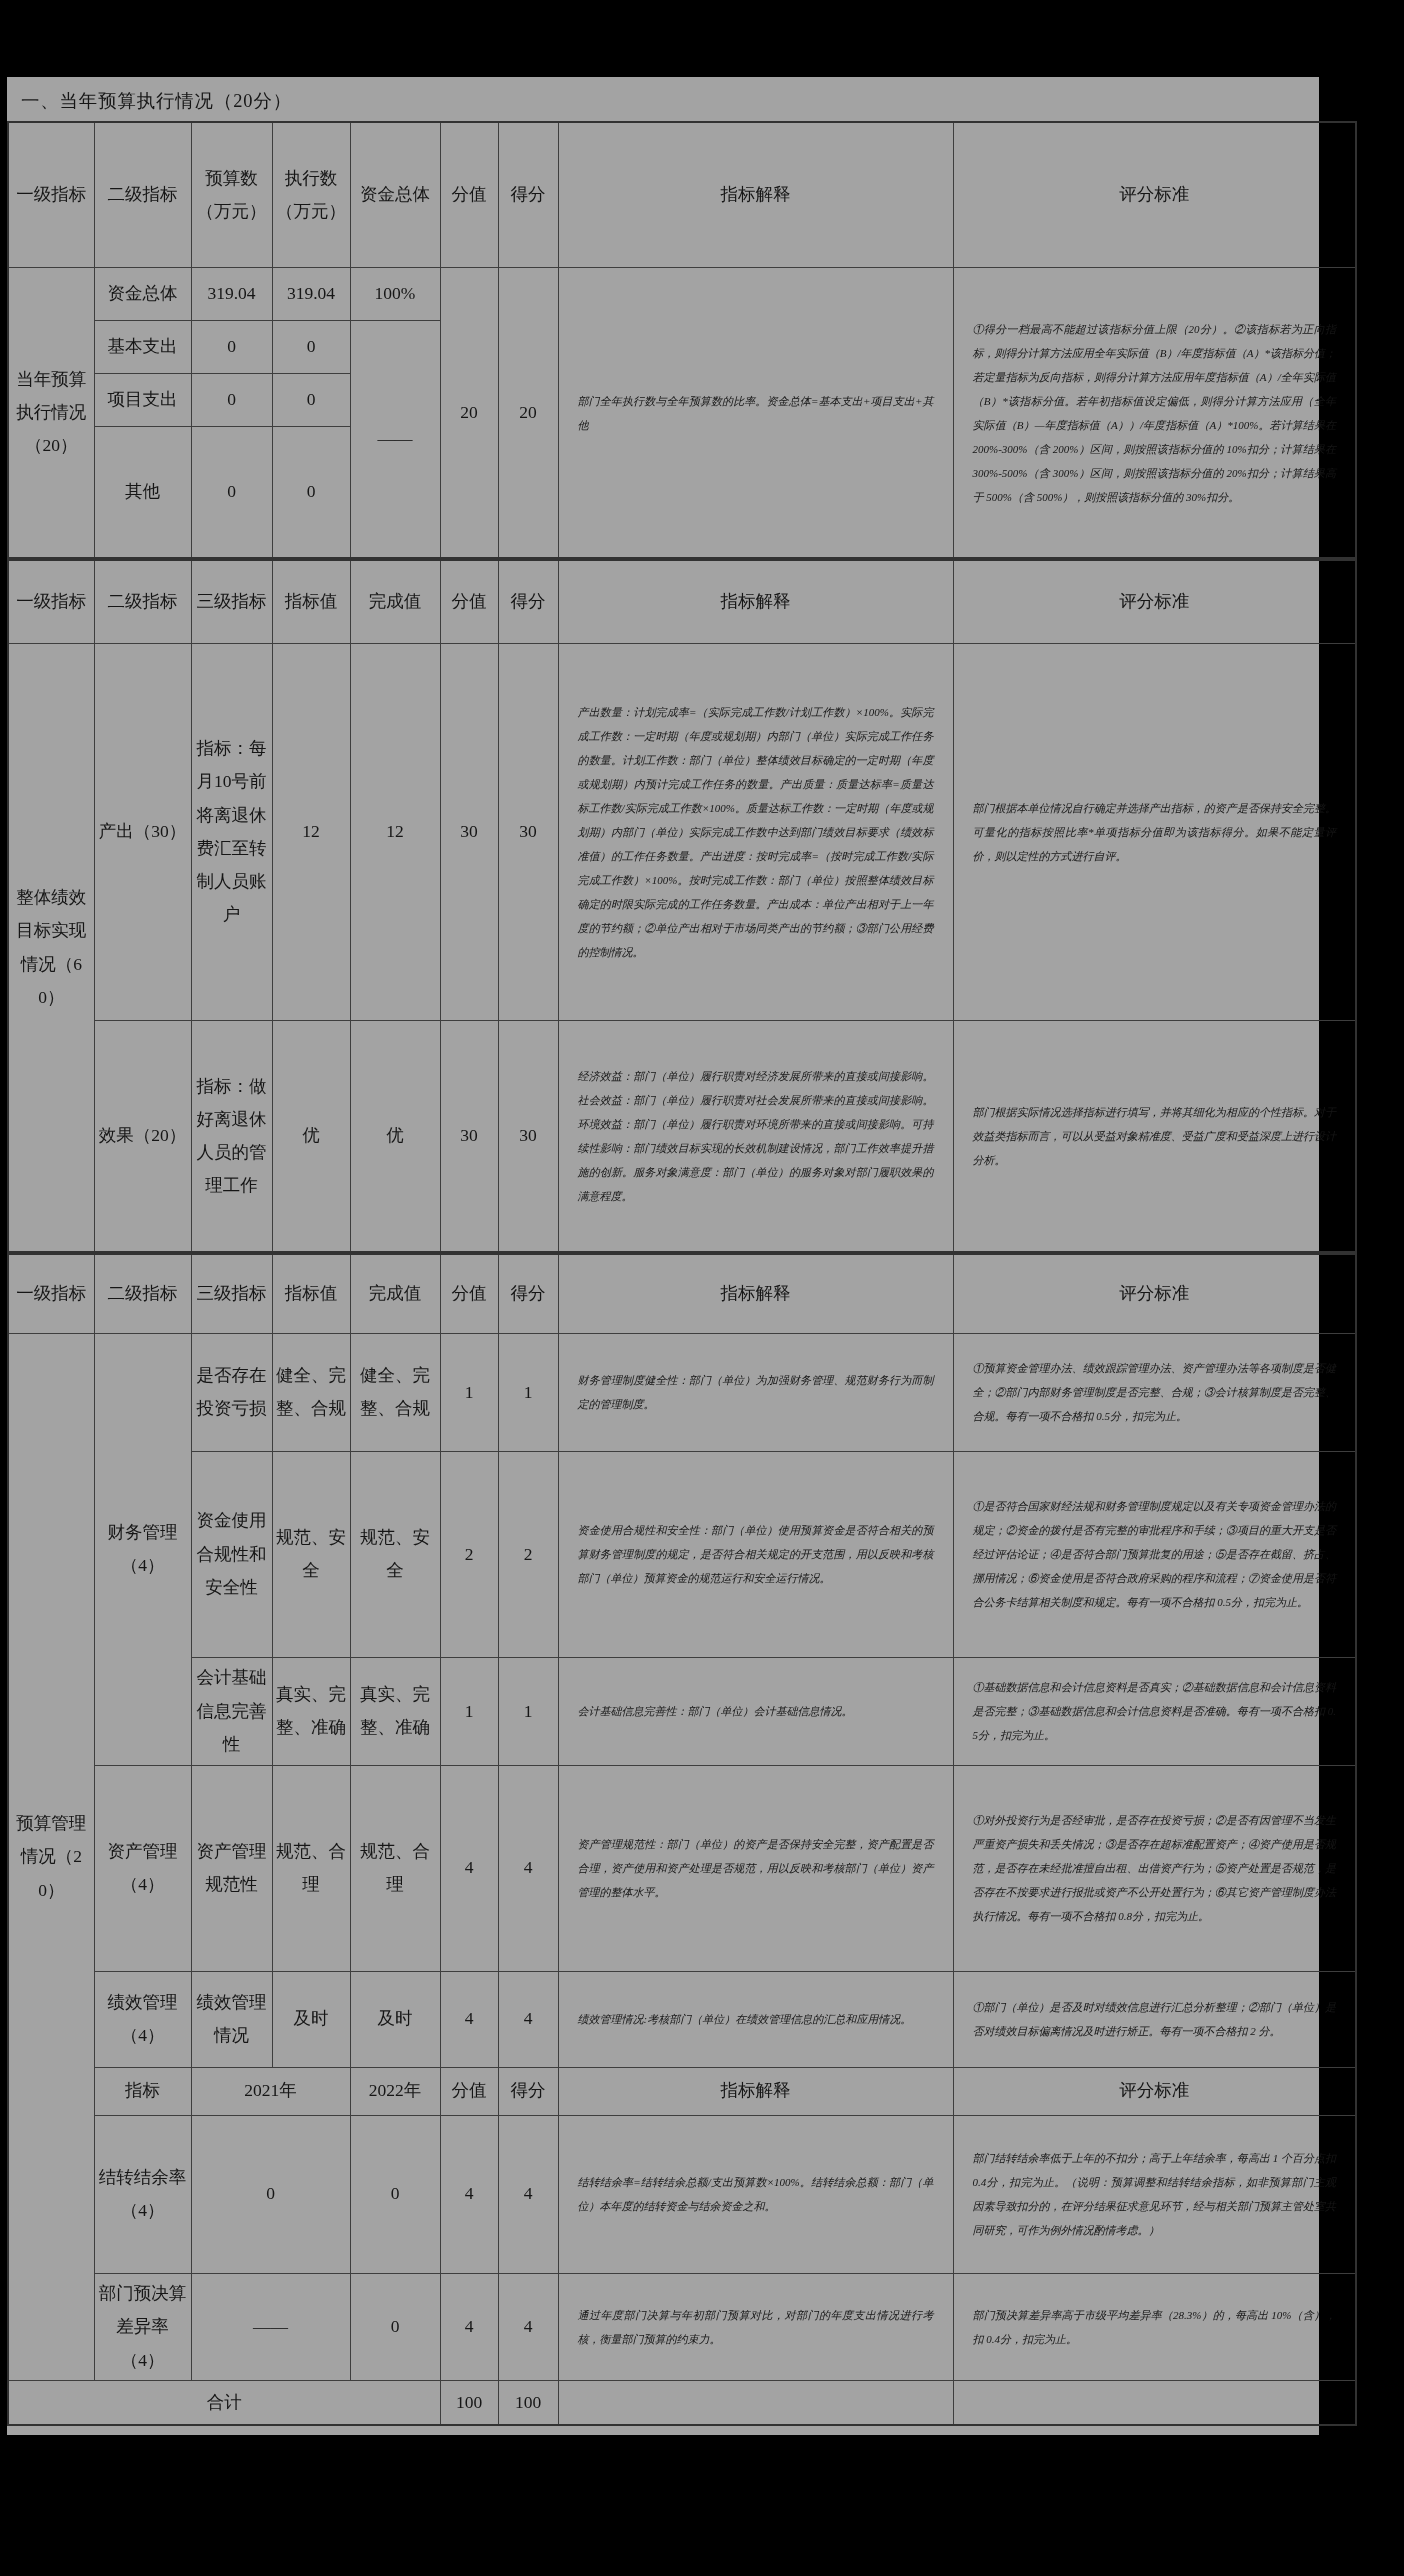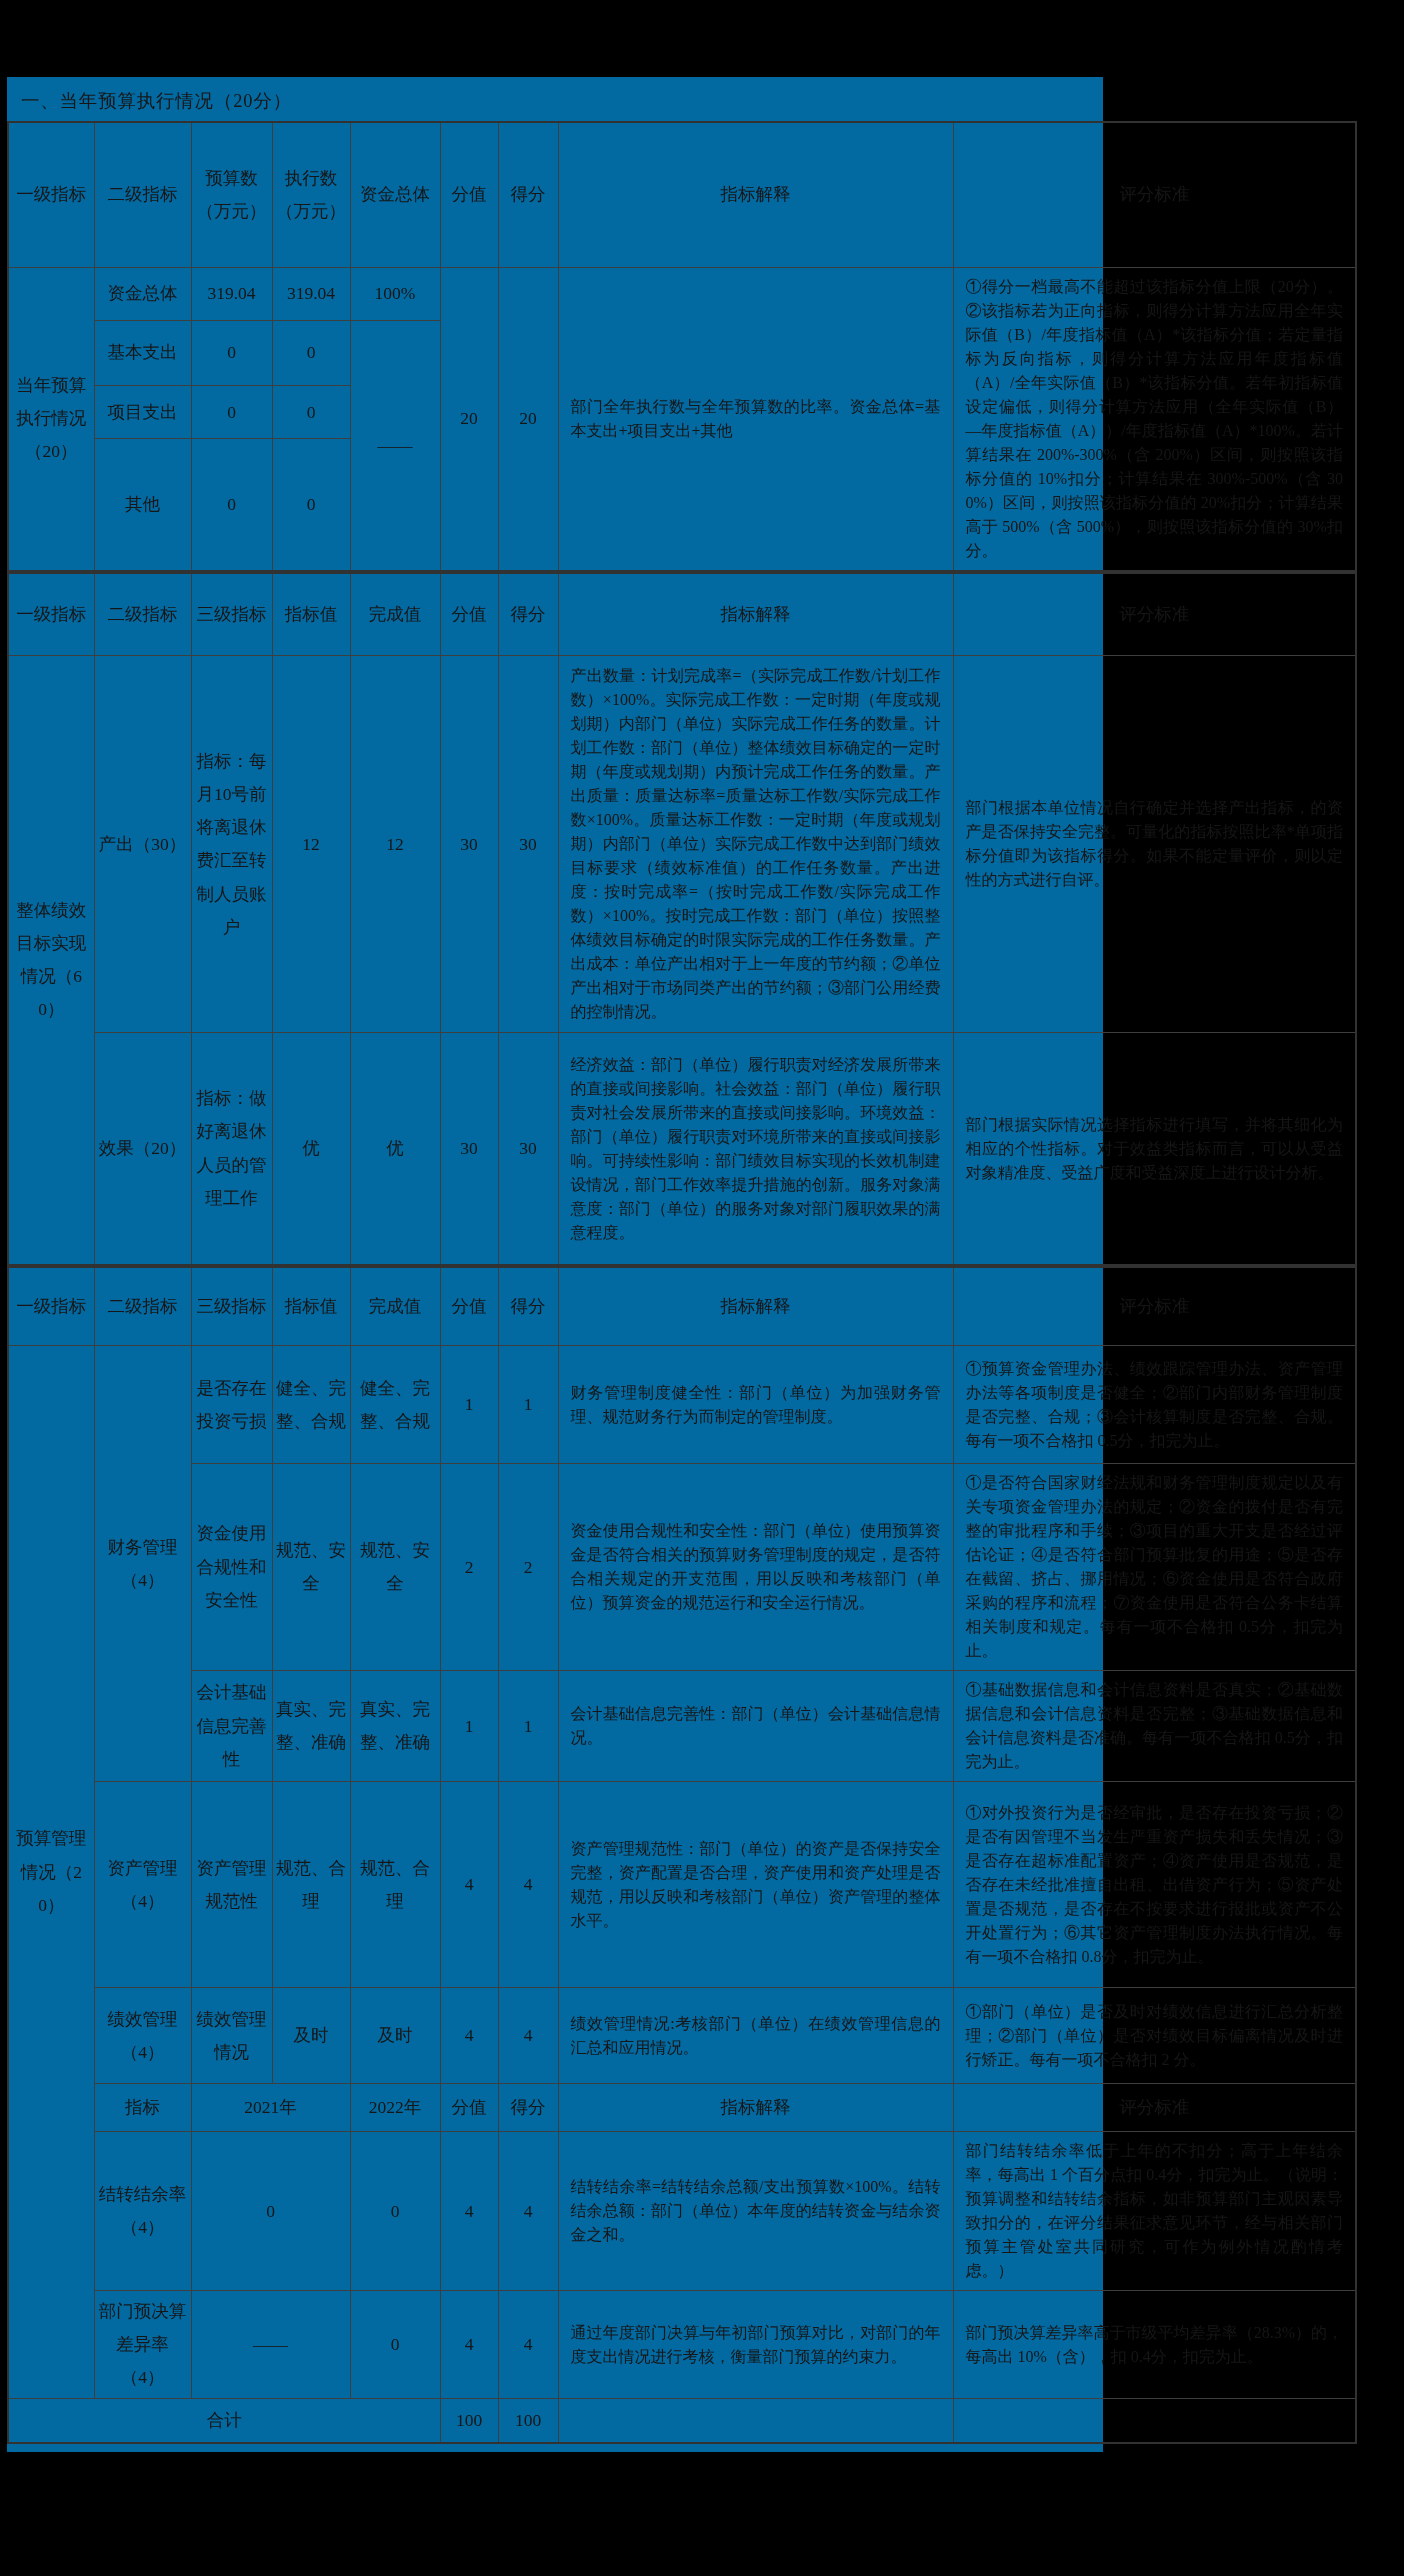--- a/index.html
+++ b/index.html
@@ -4,22 +4,22 @@
 <style>
   html,body{margin:0;padding:0;}
   body{
     width:1404px;height:2576px;
     background:#000;
     font-family:"Liberation Serif","DejaVu Serif",serif;
     color:#161616;
     position:relative;
   }
   .paper{
-    position:absolute;left:7px;top:77px;width:1096px;
-    background:#0369a1;
+    position:absolute;left:7px;top:77px;width:1312px;
+    background:#a3a3a3;
     padding-bottom:8.8px;
   }
   .sec-title{
     font-size:18.4px;
     padding:10.5px 0 8.8px 14px;
     letter-spacing:0.9px;
   }
   table.grid{
     width:1348px;
     border-collapse:collapse;
@@ -38,24 +38,25 @@
     line-height:1.9;
     padding:5.3px 3.5px;
   }
   td.val{
     font-size:17.5px;
     text-align:center;
     line-height:1.9;
     padding:3.5px 3.5px;
   }
   td.long{
-    font-size:16px;
+    font-size:11px;
     line-height:24px;
     text-align:justify;
-    padding:7px 12px;
+    padding:7px 19px;
+    font-style:italic;
   }
 </style>
 </head>
 <body>
 
 <div class="paper">
 
   <div class="sec-title">一、当年预算执行情况（20分）</div>
 
   <table class="grid">

